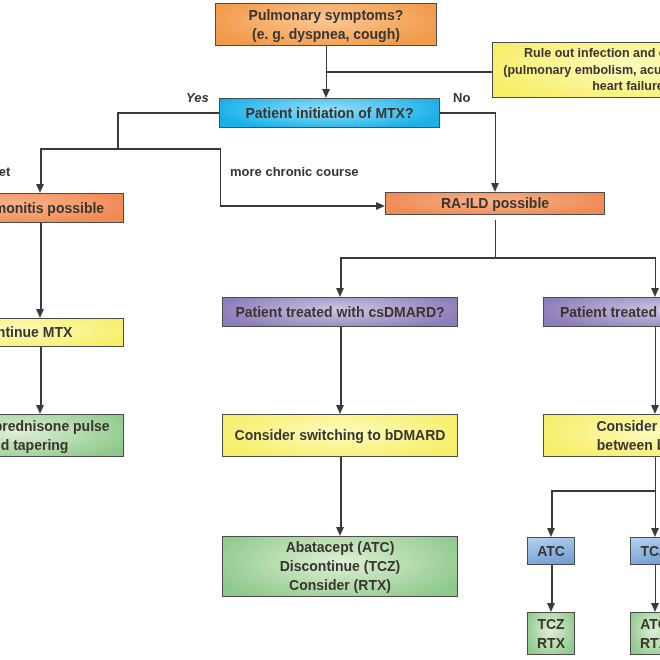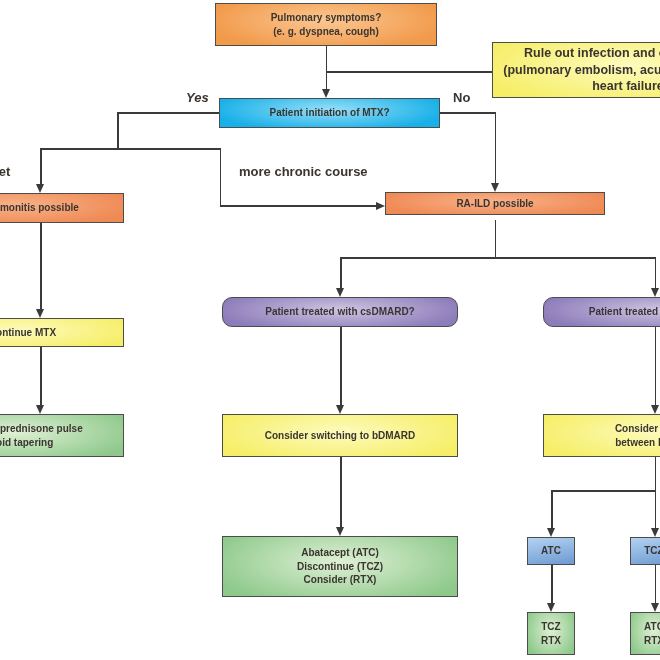--- a/index.html
+++ b/index.html
@@ -1,25 +1,25 @@
 <!DOCTYPE html>
 <html><head>
 <meta charset="utf-8">
 <style>
   html,body{margin:0;padding:0;background:#ffffff;}
   #stage{position:relative;width:660px;height:660px;overflow:hidden;background:#ffffff;
          font-family:"Liberation Sans",sans-serif;}
   .node{position:absolute;box-sizing:border-box;border:1.5px solid #4c4c4c;
         display:flex;flex-direction:column;align-items:center;justify-content:center;
-        font-weight:bold;text-align:center;color:#3b3531;font-size:10px;line-height:1.35;
+        font-weight:bold;text-align:center;color:#3b3531;font-size:14px;line-height:1.35;
         white-space:nowrap;}
   .orange {background:radial-gradient(ellipse 70% 95% at 50% 40%, #fbc792 0%, #f19a4a 78%);}
   .salmon {background:radial-gradient(ellipse 70% 95% at 50% 40%, #f8b289 0%, #ef8a55 78%);}
   .cyan   {background:radial-gradient(ellipse 65% 95% at 50% 38%, #97dff8 0%, #18b0e8 82%);}
-  .purple {background:radial-gradient(ellipse 65% 95% at 50% 42%, #cfc5e2 0%, #8d7cba 82%);border-radius:10px;}
+  .purple {background:radial-gradient(ellipse 65% 95% at 50% 42%, #cfc5e2 0%, #8d7cba 82%);}
   .yellow {background:radial-gradient(ellipse 70% 95% at 50% 42%, #fdfbbe 0%, #f6ee66 82%);}
   .green  {background:radial-gradient(ellipse 70% 95% at 50% 42%, #dff0d5 0%, #8ec98b 82%);}
   .sblue  {background:linear-gradient(170deg, #b3d2f0 0%, #6d9ad2 100%);}
   .lbl{position:absolute;font-weight:bold;color:#3b3531;font-size:13px;white-space:nowrap;}
   .vl{position:absolute;width:1.6px;background:#3a3a3a;}
   .hl{position:absolute;height:1.6px;background:#3a3a3a;}
   .ad{position:absolute;width:0;height:0;border-left:4.5px solid transparent;
       border-right:4.5px solid transparent;border-top:9px solid #3a3a3a;}
   .ar{position:absolute;width:0;height:0;border-top:4.5px solid transparent;
       border-bottom:4.5px solid transparent;border-left:9px solid #3a3a3a;}
@@ -74,21 +74,21 @@
   <div class="ad" style="left:650.5px;top:603px;"></div>
 
   <div class="vl" style="left:40px;top:223px;height:87px;"></div>
   <div class="ad" style="left:36px;top:309px;"></div>
   <div class="vl" style="left:40px;top:347px;height:59px;"></div>
   <div class="ad" style="left:36px;top:405px;"></div>
 
   <div class="lbl" style="left:186px;top:90px;font-style:italic;">Yes</div>
   <div class="lbl" style="left:453px;top:90px;">No</div>
   <div class="lbl" style="left:-62px;top:164px;">acute onset</div>
-  <div class="lbl" style="left:230px;top:164px;margin-left:9px;">more chronic course</div>
+  <div class="lbl" style="left:230px;top:164px;">more chronic course</div>
 
   <div class="node orange" style="left:215px;top:3px;width:222px;height:43px;">
     <span>Pulmonary symptoms?</span>
     <span>(e. g. dyspnea, cough)</span>
   </div>
 
   <div class="node yellow fs12" style="left:492px;top:42px;width:276px;height:56px;">
     <span>Rule out infection and other causes</span>
     <span>(pulmonary embolism, acute exacerbation,</span>
     <span>heart failure)</span>

